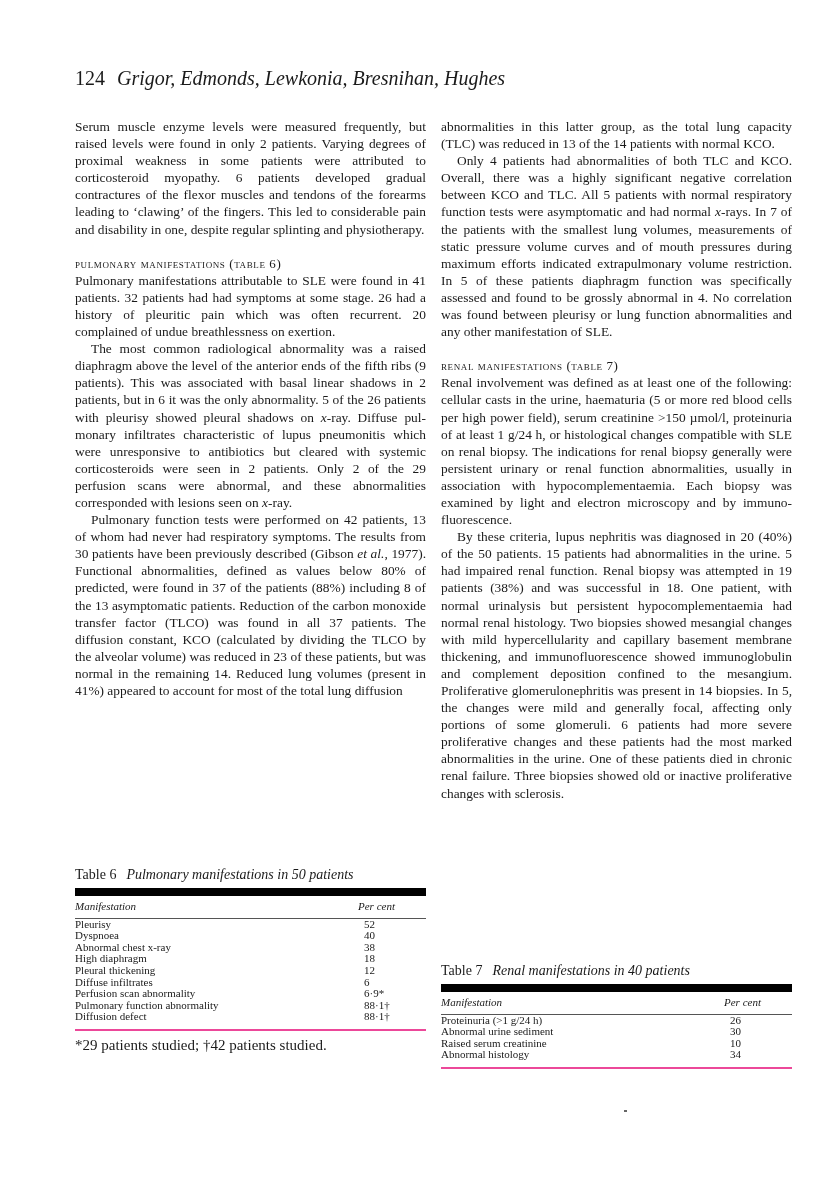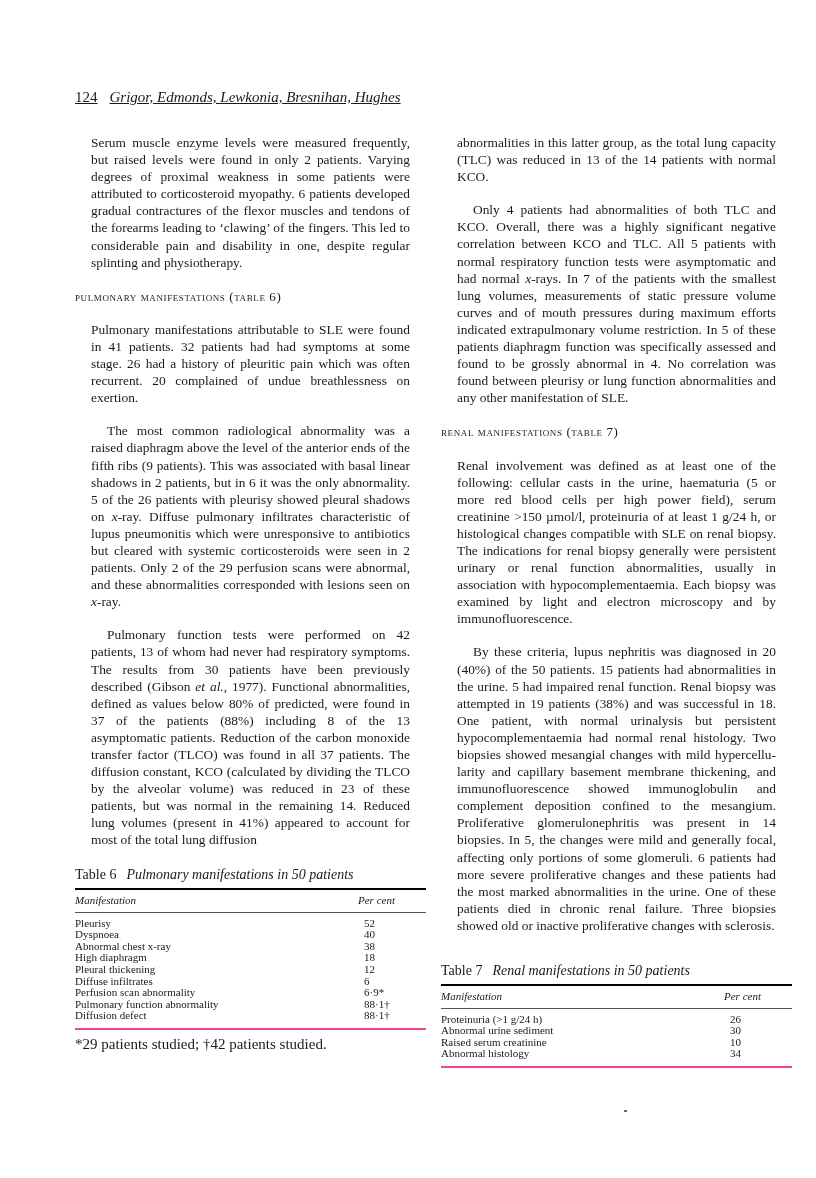--- a/index.html
+++ b/index.html
@@ -2,55 +2,55 @@
 <html><head>
 <meta charset="utf-8">
 <style>
   html, body { margin: 0; padding: 0; background: #ffffff; }
   body {
     width: 816px; height: 1178px; position: relative; overflow: hidden;
     font-family: "Liberation Serif", "DejaVu Serif", serif;
     color: #1a1a1a;
   }
   .header {
-    position: absolute; left: 75px; top: 88px; width: 360px;
-    font-size: 15px; line-height: 18px; white-space: nowrap; text-decoration: underline;
+    position: absolute; left: 75px; top: 69px; width: 360px;
+    font-size: 20px; line-height: 18px; white-space: nowrap;
   }
   .header .pg { margin-right: 12px; }
   .header .authors { font-style: italic; }
   .col {
     position: absolute; width: 351px;
     font-size: 13.4px; line-height: 17.1px; text-align: justify;
     hyphens: manual;
   }
   .col-left { left: 75px; top: 118px; }
   .col-right { left: 441px; top: 118px; }
-  .col p { margin: 16px; }
+  .col p { margin: 0; }
   .col p.indent { text-indent: 16px; }
   .section-head {
     font-variant: small-caps; text-transform: lowercase;
     font-size: 13px; letter-spacing: 0.6px; margin: 17px 0 0 0;
   }
   .ital { font-style: italic; }
 
   .table-block { position: absolute; width: 351px; }
   .t6 { left: 75px; top: 866px; }
   .t7 { left: 441px; top: 962px; }
   .tcaption { font-size: 14px; line-height: 18px; margin-bottom: 4px; white-space: nowrap; }
   .tcaption .tnum { margin-right: 10px; }
   .tcaption .ttitle { font-style: italic; }
   table { width: 100%; border-collapse: collapse; font-size: 11px; line-height: 11.6px; }
   thead th {
     font-weight: normal; font-style: italic; text-align: left;
     padding: 5px 0 5px 0;
-    border-top: 2px solid #000000; border-bottom: 1px solid #555;
+    border-top: 8px solid #000000; border-bottom: 1px solid #555;
   }
   thead th.pc { text-align: left; width: 62px; }
   tbody td { padding: 0; }
-  tbody tr:first-child td { padding-top: 5px; }
+  tbody tr:first-child td { }
   tbody tr:last-child td { padding-bottom: 6px; border-bottom: 2px solid #ec4899; }
   td.val { width: 62px; padding-left: 6px; }
   .foot { font-size: 15px; margin-top: 6px; }
   .speck { position: absolute; left: 624px; top: 1110px; width: 3px; height: 2px; background: #666; }
 </style>
 </head>
 <body>
 
 <div class="header">
   <span class="pg">124</span><span class="authors">Grigor, Edmonds, Lewkonia, Bresnihan, Hughes</span>
@@ -120,21 +120,21 @@
           <td>Diffusion defect</td>
           <td class="val">88·1†</td>
         </tr>
     </tbody>
   </table>
   <div class="foot">*29 patients studied; †42 patients studied.</div>
 </div>
 
 <div class="table-block t7">
   <div class="tcaption">
-    <span class="tnum">Table 7</span><span class="ttitle">Renal manifestations in 50 patients</span>
+    <span class="tnum">Table 7</span><span class="ttitle">Renal manifestations in 40 patients</span>
   </div>
   <table>
     <thead>
       <tr>
         <th>Manifestation</th>
         <th class="pc">Per cent</th>
       </tr>
     </thead>
     <tbody>
       <tr>

